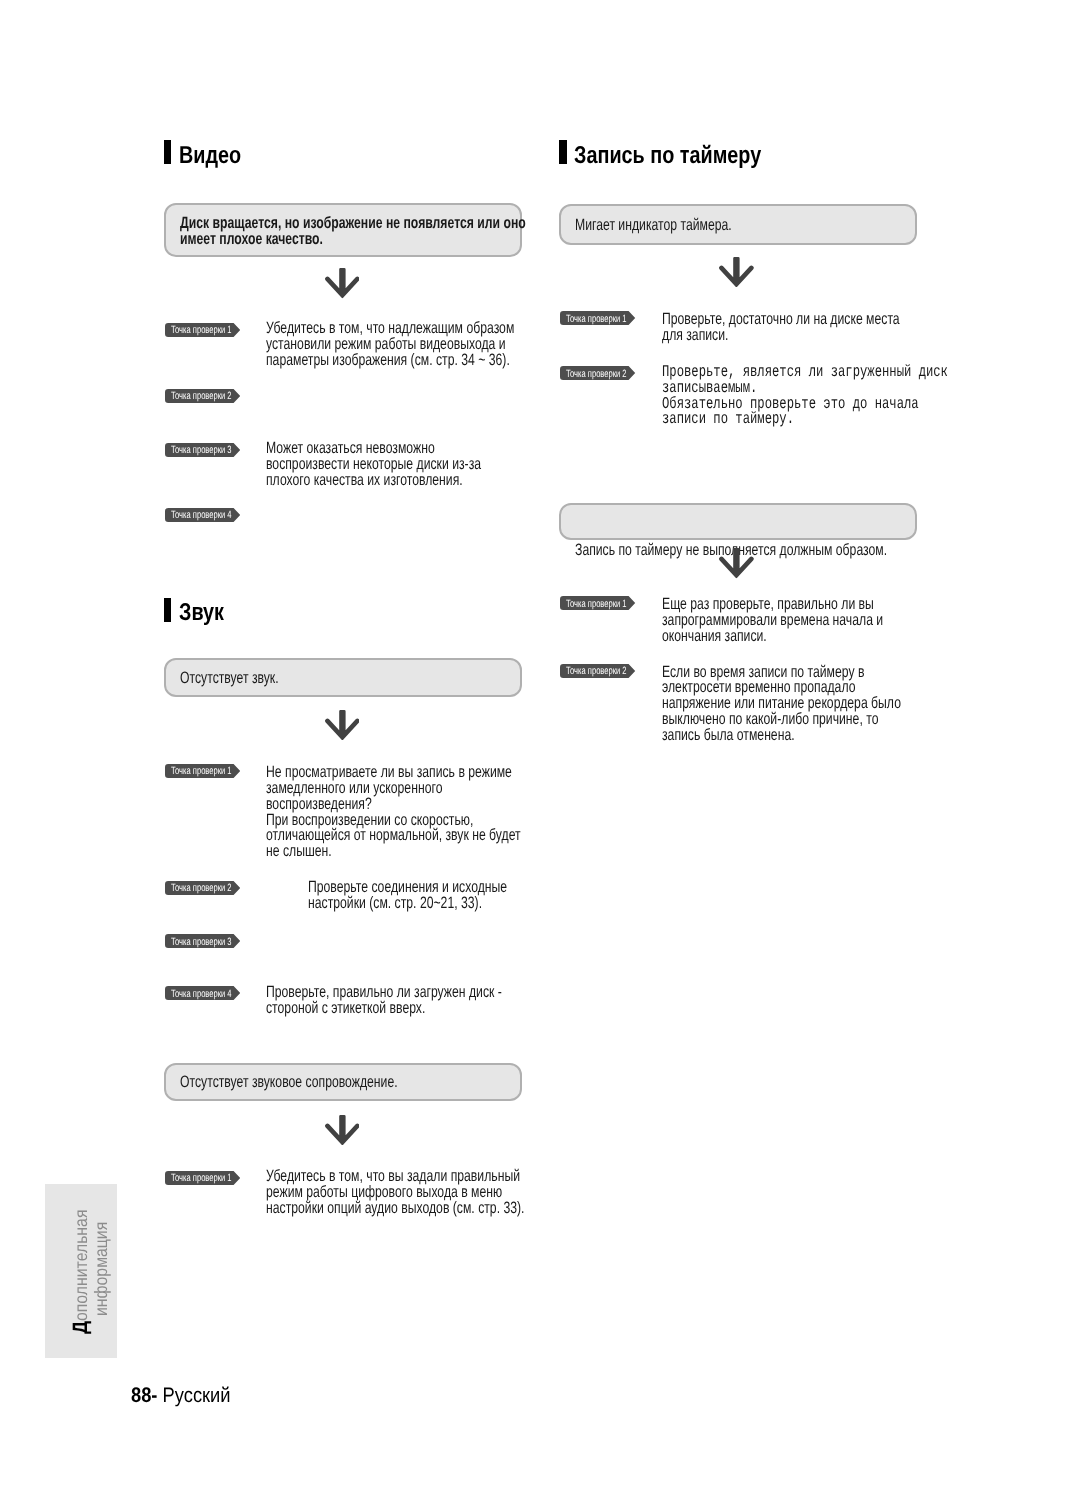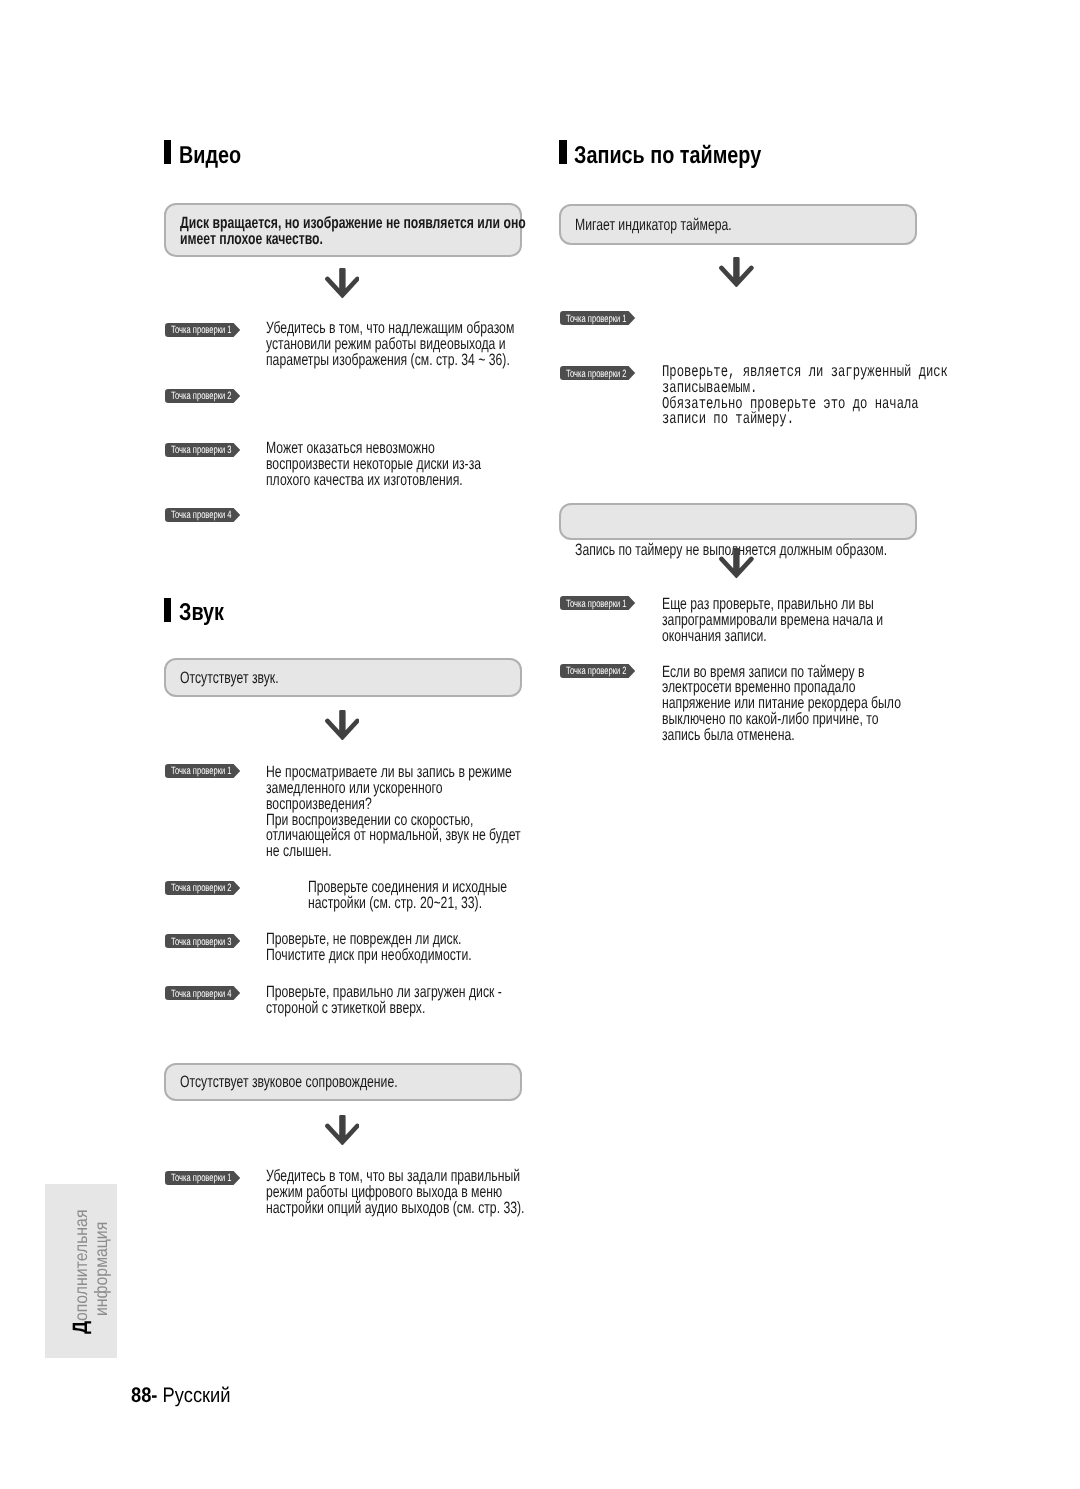--- a/index.html
+++ b/index.html
@@ -127,24 +127,20 @@
 <div class="cptxt" style="left:266.3px;top:880.10px;margin-left:42px;">
   <span>Проверьте соединения и исходные</span>
   <span>настройки (см. стр. 20~21, 33).</span>
 </div>
 <div class="tag" style="left:165.3px;top:934.3px;">
       <svg class="tag-shape" width="75.2" height="14.0" viewBox="0 0 75.2 14.0">
         <path d="M3.2 0 H68.6 L75.2 7.0 L68.6 14.0 H3.2 A3.2 3.2 0 0 1 0 10.8 V3.2 A3.2 3.2 0 0 1 3.2 0 Z" fill="#4d4d4d"></path>
       </svg>
       <div class="tag-txt">Точка проверки 3</div>
     </div>
-<div class="cptxt" style="left:266.3px;top:932.20px;">
-  <span>Проверьте, не поврежден ли диск.</span>
-  <span>Почистите диск при необходимости.</span>
-</div>
 <div class="tag" style="left:165.3px;top:986.4px;">
       <svg class="tag-shape" width="75.2" height="14.0" viewBox="0 0 75.2 14.0">
         <path d="M3.2 0 H68.6 L75.2 7.0 L68.6 14.0 H3.2 A3.2 3.2 0 0 1 0 10.8 V3.2 A3.2 3.2 0 0 1 3.2 0 Z" fill="#4d4d4d"></path>
       </svg>
       <div class="tag-txt">Точка проверки 4</div>
     </div>
 <div class="cptxt" style="left:266.3px;top:985.20px;">
   <span>Проверьте, правильно ли загружен диск -</span>
   <span>стороной с этикеткой вверх.</span>
 </div>
@@ -178,20 +174,24 @@
 </div>
 <div class="arrow" style="left:719.2px;top:256.9px;"><svg width="34.8" height="30.5" viewBox="0 0 34.8 30.5" aria-hidden="true">
         <path d="M14.2 1.3 A1.3 1.3 0 0 1 15.5 0 H19.3 A1.3 1.3 0 0 1 20.6 1.3 V20.25 L30.71 9.3 A2.3 2.3 0 0 1 34.09 12.42 L18.15 29.77 A1.05 1.05 0 0 1 16.65 29.77 L0.71 12.42 A2.3 2.3 0 0 1 4.09 9.3 L14.2 20.25 Z" fill="#414141"></path>
       </svg></div>
 <div class="tag" style="left:560.4px;top:311.3px;">
       <svg class="tag-shape" width="75.2" height="14.0" viewBox="0 0 75.2 14.0">
         <path d="M3.2 0 H68.6 L75.2 7.0 L68.6 14.0 H3.2 A3.2 3.2 0 0 1 0 10.8 V3.2 A3.2 3.2 0 0 1 3.2 0 Z" fill="#4d4d4d"></path>
       </svg>
       <div class="tag-txt">Точка проверки 1</div>
     </div>
+<div class="cptxt" style="left:662.2px;top:312.20px;">
+  <span>Проверьте, достаточно ли на диске места</span>
+  <span>для записи.</span>
+</div>
 <div class="tag" style="left:560.4px;top:366.3px;">
       <svg class="tag-shape" width="75.2" height="14.0" viewBox="0 0 75.2 14.0">
         <path d="M3.2 0 H68.6 L75.2 7.0 L68.6 14.0 H3.2 A3.2 3.2 0 0 1 0 10.8 V3.2 A3.2 3.2 0 0 1 3.2 0 Z" fill="#4d4d4d"></path>
       </svg>
       <div class="tag-txt">Точка проверки 2</div>
     </div>
 <div class="cptxt" style="left:662.2px;top:364.10px;font-family:Liberation Mono, monospace;">
   <span>Проверьте, является ли загруженный диск</span>
   <span>записываемым.</span>
   <span>Обязательно проверьте это до начала</span>

